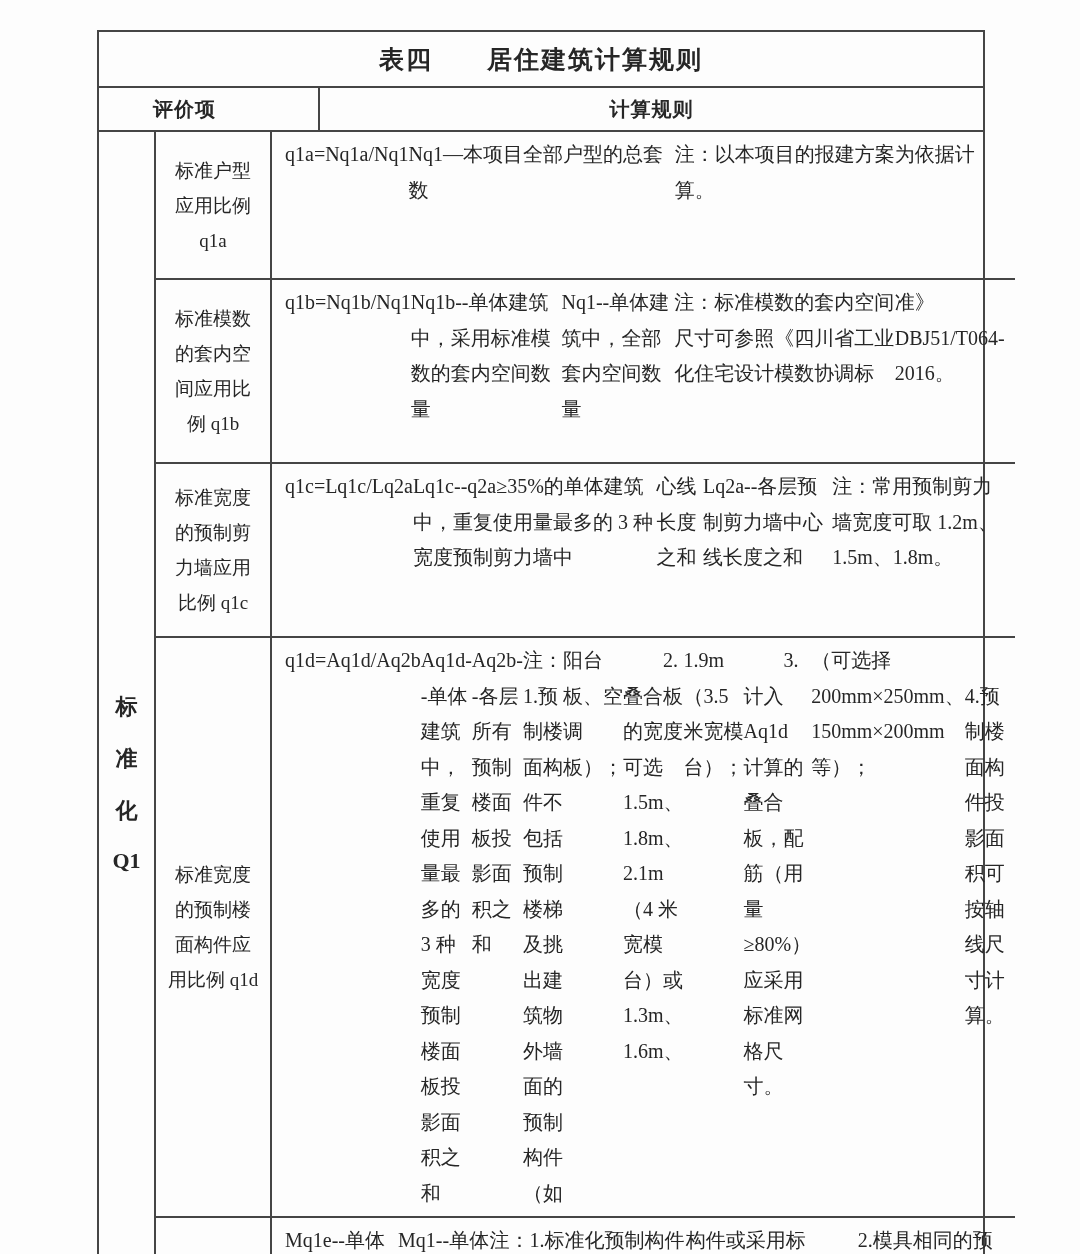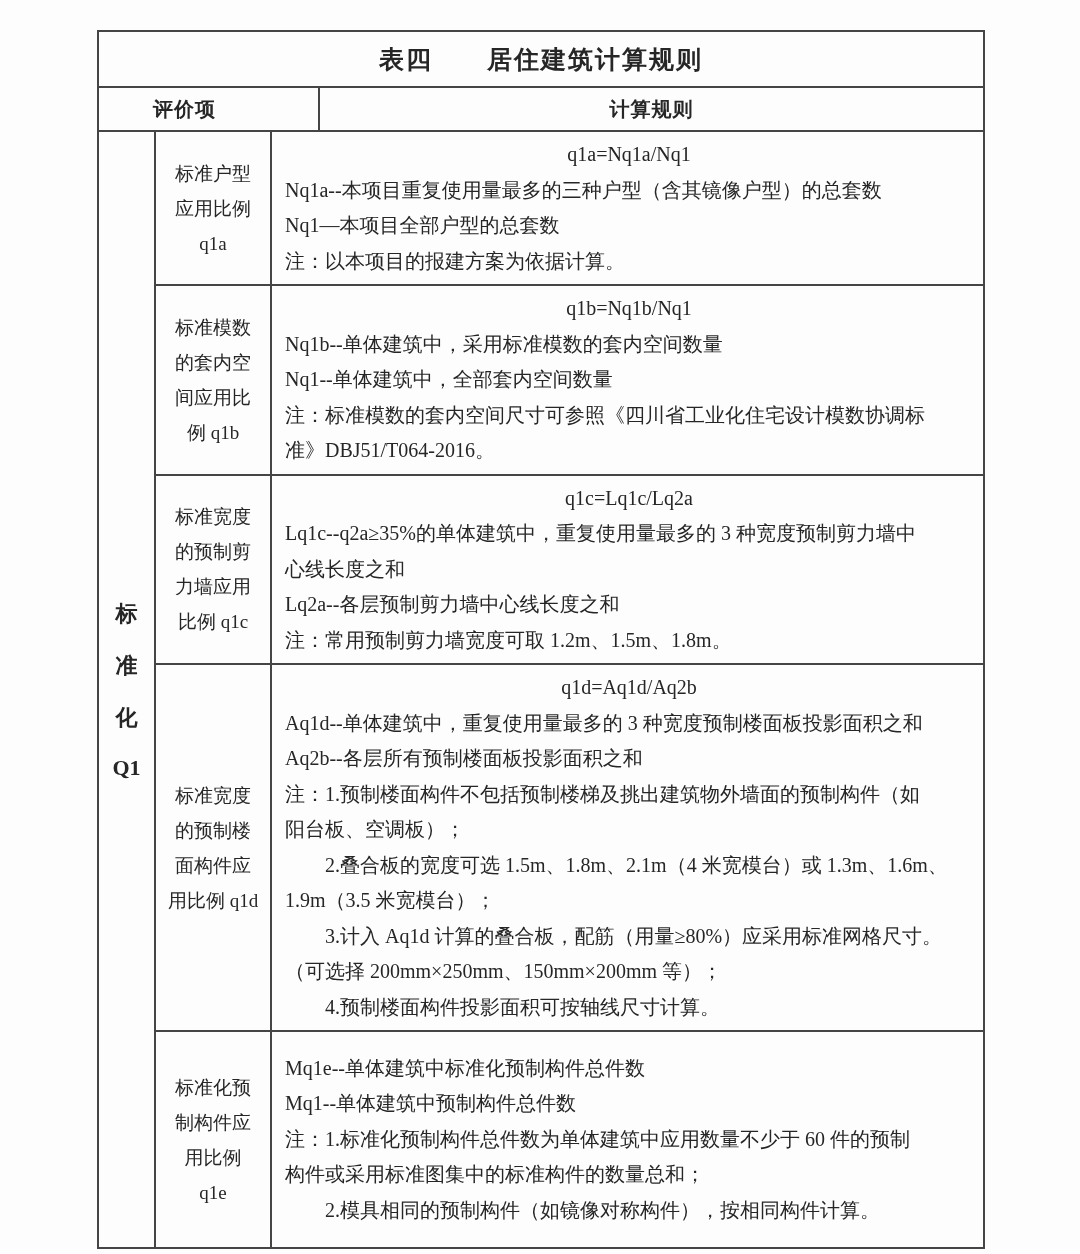--- a/index.html
+++ b/index.html
@@ -54,21 +54,21 @@
     border-left:2px solid #454545;
     display:flex; flex-direction:column;
     align-items:center; justify-content:center;
     text-align:center;
     font-size:19px; line-height:35px;
     padding:4px 2px;
   }
   .rule-cell {
     grid-column:3;
     border-left:2px solid #454545;
-    display:flex; flex-direction:column; justify-content:center;
+    display:flex; justify-content:center;
     font-size:20px; line-height:35.5px;
     padding:5px 10px 5px 13px;
   }
   .rt { border-top:2px solid #454545; }
   .gr1{grid-row:1}.gr2{grid-row:2}.gr3{grid-row:3}.gr4{grid-row:4}.gr5{grid-row:5}
   .r0 { min-height:146px; }
   .r1 { min-height:184px; }
   .r2 { min-height:174px; }
   .r3 { min-height:354px; }
   .r4 { min-height:217px; }
@@ -97,21 +97,20 @@
         <span class="item-line">Q1</span>
       </div>
 
       <div class="item-cell gr1 r0">
         <div class="item-line">标准户型</div>
         <div class="item-line">应用比例</div>
         <div class="item-line">q1a</div>
       </div>
       <div class="rule-cell gr1 r0">
         <div class="formula">q1a=Nq1a/Nq1</div>
-        <div class="rule-line">Nq1a--本项目重复使用量最多的三种户型（含其镜像户型）的总套数</div>
         <div class="rule-line">Nq1—本项目全部户型的总套数</div>
         <div class="rule-line">注：以本项目的报建方案为依据计算。</div>
       </div>
 
       <div class="item-cell gr2 r1 rt">
         <div class="item-line">标准模数</div>
         <div class="item-line">的套内空</div>
         <div class="item-line">间应用比</div>
         <div class="item-line">例 q1b</div>
       </div>

